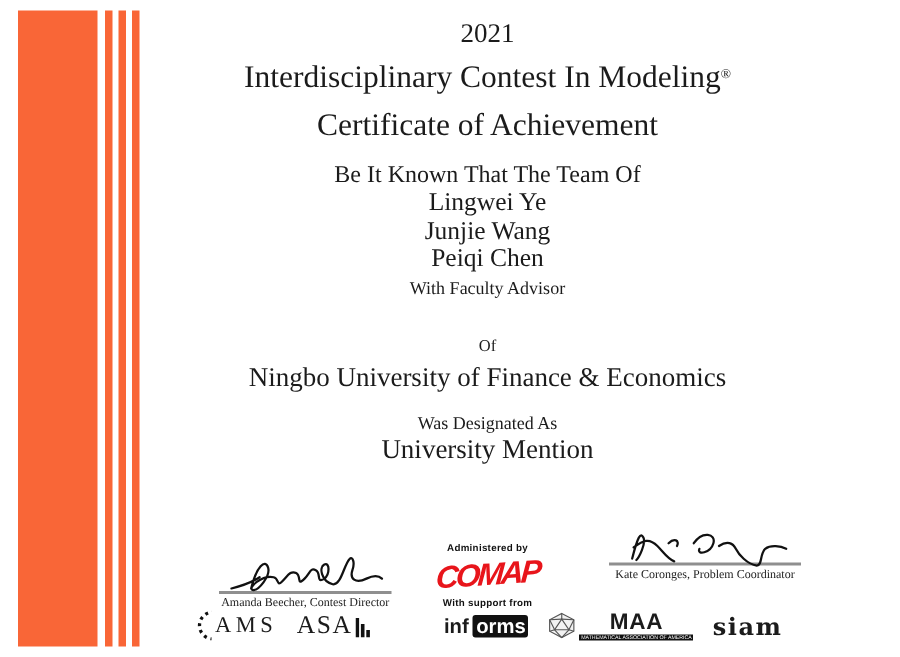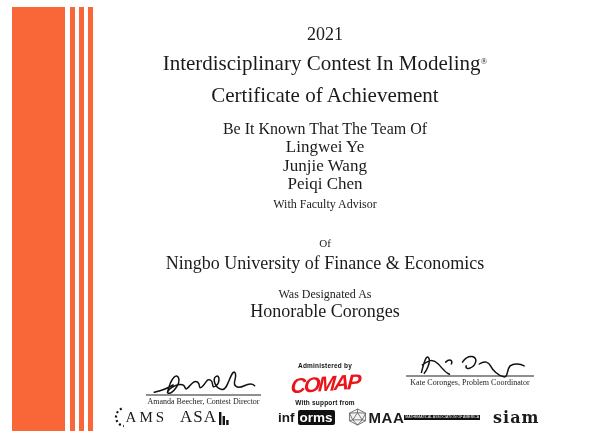--- a/index.html
+++ b/index.html
@@ -12,21 +12,21 @@
     color:#1b1b1b;
   }
   
   .stripe{position:absolute;top:7px;height:424px;background:#f96637;}
   .stripe-bar{left:12px;width:53px;}
   .stripe-t1{left:70px;width:5px;}
   .stripe-t2{left:79px;width:5px;}
   .stripe-t3{left:88px;width:5px;}
 
   
-  .content{position:absolute;left:90px;top:12px;width:470px;height:411px;}
+  .content{position:absolute;left:90px;top:0;width:470px;height:411px;}
   .line{position:absolute;left:0;width:100%;text-align:center;white-space:nowrap;}
   .year{top:12px;font-size:18px;}
   .title{top:39px;font-size:21px;}
   .title sup{font-size:9px;vertical-align:6px;}
   .subtitle{top:71px;font-size:21px;}
   .known{top:108px;font-size:16px;text-align:center;}
   .team{top:126px;font-size:17px;line-height:18.5px;}
   .advisor-label{top:185px;font-size:12px;}
   .advisor{top:198px;font-size:17px;}
   .of-label{top:225px;font-size:11px;}
@@ -59,21 +59,21 @@
   
   .logos{
     position:absolute;left:95px;top:403px;width:460px;height:28px;
     display:flex;justify-content:center;align-items:center;gap:13px;
   }
   .logo{display:flex;align-items:center;gap:2px;}
   .ams-text{font-size:15px;letter-spacing:3px;}
   .asa-text{font-size:17px;letter-spacing:1px;}
   .informs{font-family:"Liberation Sans",sans-serif;font-weight:bold;font-size:13.5px;padding-left:36px;}
   .informs .box{background:#111;color:#fff;padding:0 2px;border-radius:2px;margin-left:1px;}
-  .maa-col{display:flex;align-items:center;line-height:1;}
+  .maa-col{display:flex;flex-direction:column;align-items:center;line-height:1;}
   .maa-text{font-family:"Liberation Sans",sans-serif;font-weight:bold;font-size:15px;letter-spacing:.5px;}
   .maa-bar{background:#111;color:#fff;font-family:"Liberation Sans",sans-serif;
     font-size:3.5px;line-height:4.5px;padding:0 1px;margin-top:1px;white-space:nowrap;}
   .siam-text{font-family:"DejaVu Serif","Liberation Serif",serif;font-weight:bold;
     font-size:16px;letter-spacing:1px;}
   svg.sketch{stroke:#111;fill:none;stroke-linecap:round;}
 </style>
 </head>
 <body>
 
@@ -91,21 +91,21 @@
     <div class="line known">Be It Known That The Team Of</div>
     <div class="line team">
       <div>Lingwei Ye</div>
       <div>Junjie Wang</div>
       <div>Peiqi Chen</div>
     </div>
     <div class="line advisor-label">With Faculty Advisor</div>
     <div class="line of-label">Of</div>
     <div class="line institution">Ningbo University of Finance &amp; Economics</div>
     <div class="line designated">Was Designated As</div>
-    <div class="line designation">Honorable Coronges</div>
+    <div class="line designation">University Mention</div>
   </div>
 
   <div class="sig sig-left">
     <svg class="sketch" width="108" height="30" viewBox="0 0 110 32" stroke-width="1.6">
       <path d="M2,27 C10,25 16,23 22,19 M16,27 C20,11 26,6 28,12 C30,18 21,29 17,28 C13,27 24,17 32,19 C36,20 34,26 38,22 C42,18 44,14 48,16 C52,18 48,26 54,20 C58,16 58,12 62,14 C66,16 62,24 68,20 C72,17 72,8 68,10 C64,12 66,22 74,24 C80,25 82,10 86,6 C88,4 90,8 88,14 C86,20 90,24 98,20 C104,17 107,18 109,20"></path>
     </svg>
     <div class="sig-rule"></div>
     <div class="sig-caption">Amanda Beecher, Contest Director</div>
   </div>
 

